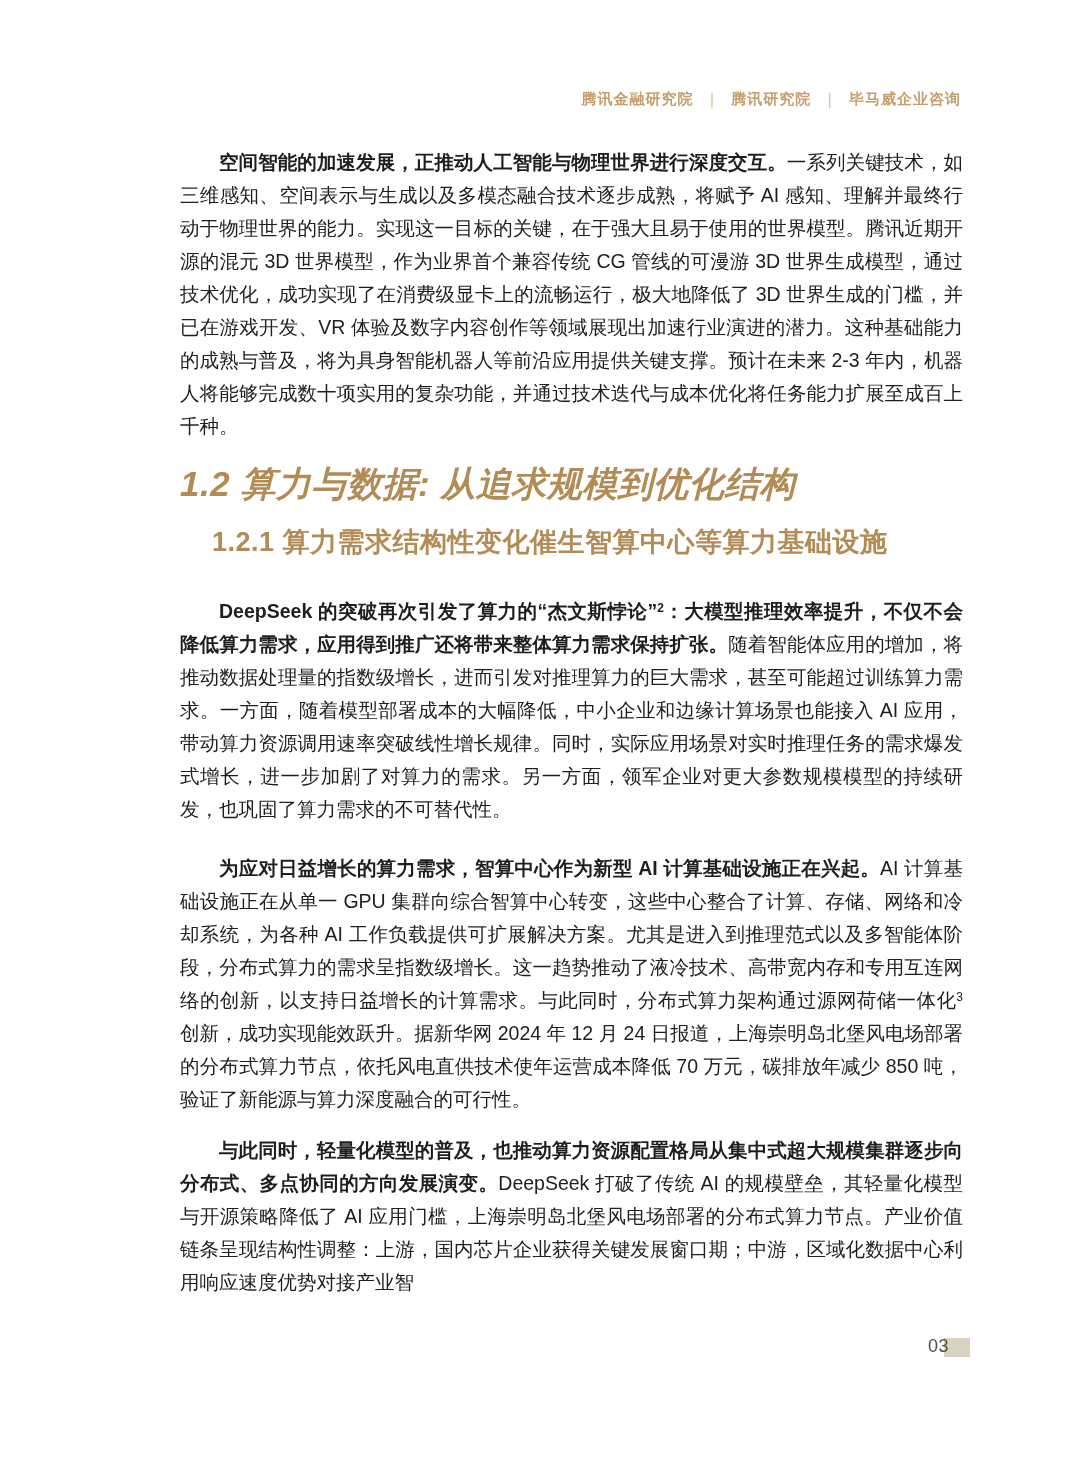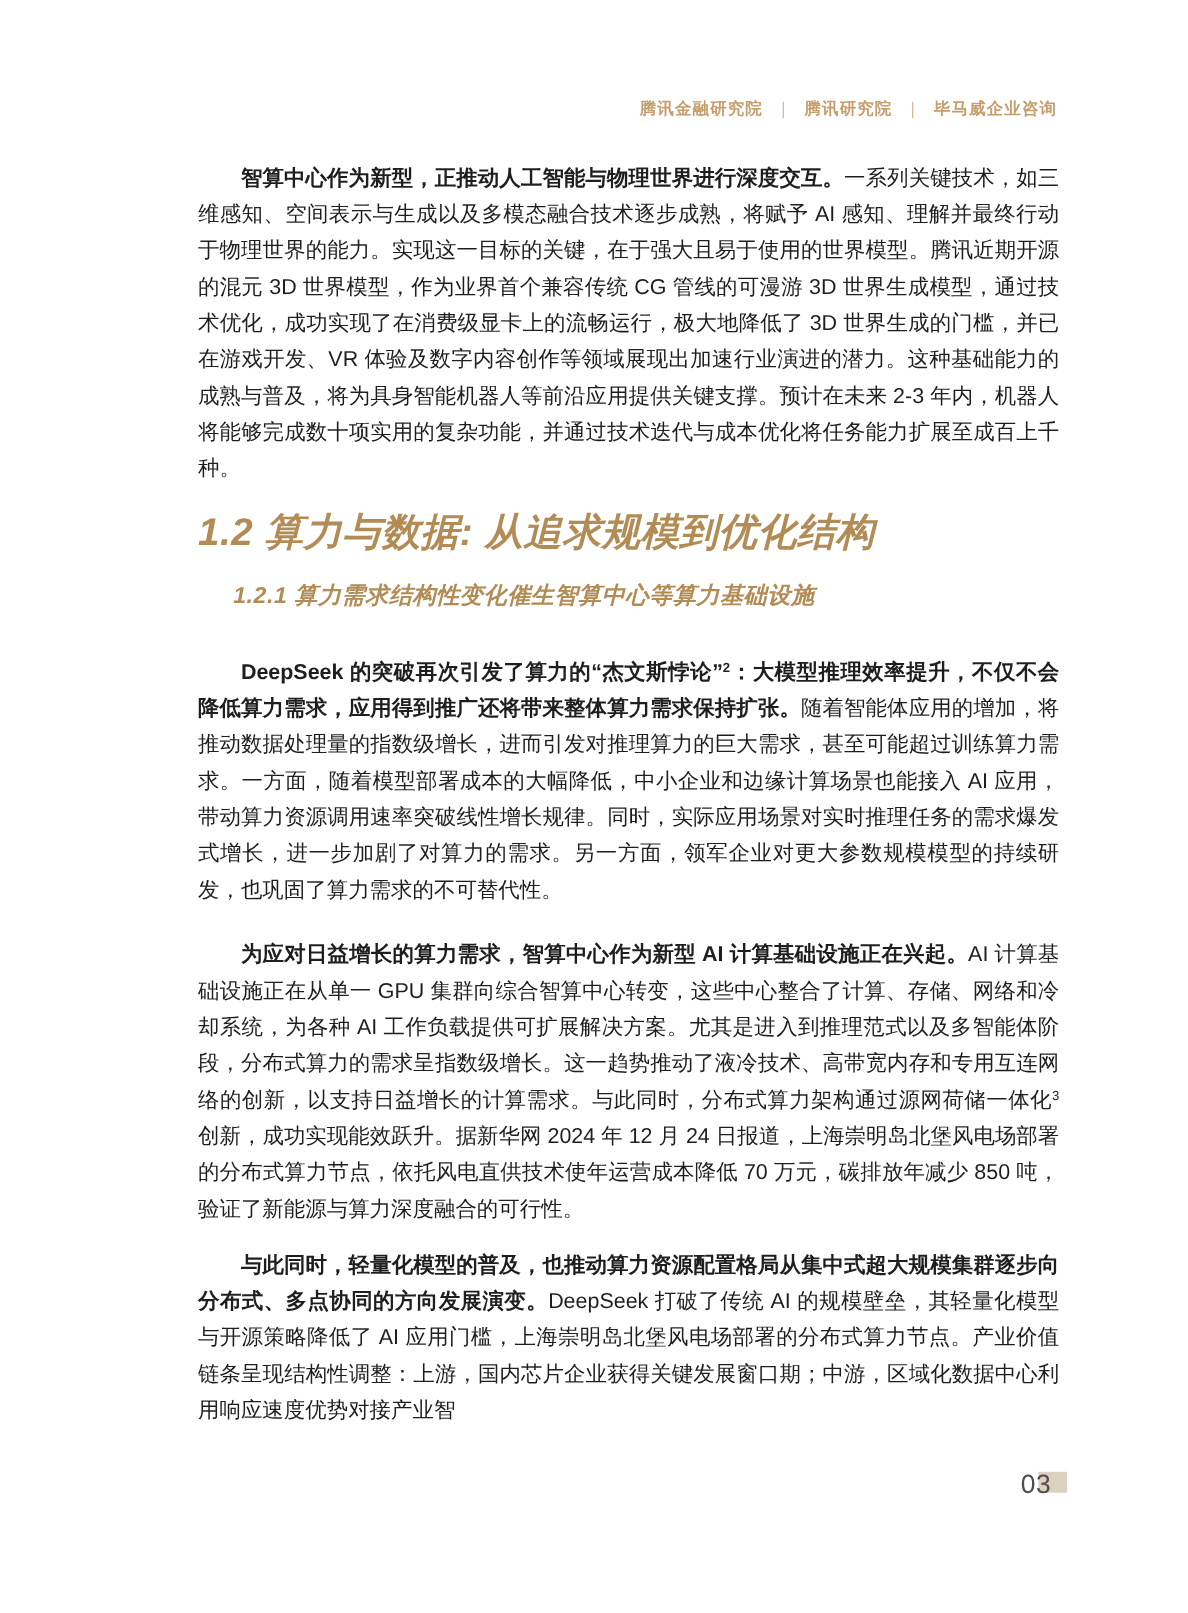--- a/index.html
+++ b/index.html
@@ -40,22 +40,22 @@
   b .sup, .sup.bold { font-weight:700; }
 
   h2.section {
     margin-top:25px;
     font-size:35px; line-height:32px;
     font-weight:700; font-style:italic;
     color:#B28B55; letter-spacing:0.5px;
   }
   h3.subsection {
     margin:29px 0 0 32px;
-    font-size:21px; line-height:26px;
-    font-weight:700; font-style:italic;
+    font-size:27px; line-height:26px;
+    font-weight:700; 
     color:#B28B55; letter-spacing:0.5px;
   }
   p.p2 { margin-top:40px; }
   p.p3 { margin-top:26px; }
   p.p4 { margin-top:18px; }
 
   
   .footnotes {
     position:absolute; left:180px; top:1205px; width:784px;
   }
@@ -78,33 +78,33 @@
     position:absolute; top:1336px; left:928px;
     width:44px; height:21px;
   }
   .pagenum-rect {
     position:absolute; left:16px; top:2px;
     width:26px; height:19px;
     background:#DBD1BF;
   }
   .pagenum-text {
     position:relative; z-index:1;
-    font-size:24px; color:#4d4d4d; letter-spacing:0.5px;
+    font-size:18px; color:#4d4d4d; letter-spacing:0.5px;
   }
 </style>
 </head>
 <body>
 
 <div class="page">
 
   <div class="header"><span>腾讯金融研究院</span><span class="sep">｜</span><span>腾讯研究院</span><span class="sep">｜</span><span>毕马威企业咨询</span></div>
 
   <div class="content">
 
-    <p class="body p1"><b>智算中心作为新型，正推动人工智能与物理世界进行深度交互。</b><span>一系列关键技术，如三维感知、空间表示与生成以及多模态融合技术逐步成熟，将赋予 AI 感知、理解并最终行动于物理世界的能力。实现这一目标的关键，在于强大且易于使用的世界模型。腾讯近期开源的混元 3D 世界模型，作为业界首个兼容传统 CG 管线的可漫游 3D 世界生成模型，通过技术优化，成功实现了在消费级显卡上的流畅运行，极大地降低了 3D 世界生成的门槛，并已在游戏开发、VR 体验及数字内容创作等领域展现出加速行业演进的潜力。这种基础能力的成熟与普及，将为具身智能机器人等前沿应用提供关键支撑。预计在未来 2-3 年内，机器人将能够完成数十项实用的复杂功能，并通过技术迭代与成本优化将任务能力扩展至成百上千种。</span></p>
+    <p class="body p1"><b>空间智能的加速发展，正推动人工智能与物理世界进行深度交互。</b><span>一系列关键技术，如三维感知、空间表示与生成以及多模态融合技术逐步成熟，将赋予 AI 感知、理解并最终行动于物理世界的能力。实现这一目标的关键，在于强大且易于使用的世界模型。腾讯近期开源的混元 3D 世界模型，作为业界首个兼容传统 CG 管线的可漫游 3D 世界生成模型，通过技术优化，成功实现了在消费级显卡上的流畅运行，极大地降低了 3D 世界生成的门槛，并已在游戏开发、VR 体验及数字内容创作等领域展现出加速行业演进的潜力。这种基础能力的成熟与普及，将为具身智能机器人等前沿应用提供关键支撑。预计在未来 2-3 年内，机器人将能够完成数十项实用的复杂功能，并通过技术迭代与成本优化将任务能力扩展至成百上千种。</span></p>
 
     <h2 class="section">1.2 算力与数据: 从追求规模到优化结构</h2>
 
     <h3 class="subsection">1.2.1 算力需求结构性变化催生智算中心等算力基础设施</h3>
 
     <p class="body p2"><b><span>DeepSeek 的突破再次引发了算力的“杰文斯悖论”</span><sup class="sup">2</sup><span>：大模型推理效率提升，不仅不会降低算力需求，应用得到推广还将带来整体算力需求保持扩张。</span></b><span>随着智能体应用的增加，将推动数据处理量的指数级增长，进而引发对推理算力的巨大需求，甚至可能超过训练算力需求。一方面，随着模型部署成本的大幅降低，中小企业和边缘计算场景也能接入 AI 应用，带动算力资源调用速率突破线性增长规律。同时，实际应用场景对实时推理任务的需求爆发式增长，进一步加剧了对算力的需求。另一方面，领军企业对更大参数规模模型的持续研发，也巩固了算力需求的不可替代性。</span></p>
 
     <p class="body p3"><b>为应对日益增长的算力需求，智算中心作为新型 AI 计算基础设施正在兴起。</b><span>AI 计算基础设施正在从单一 GPU 集群向综合智算中心转变，这些中心整合了计算、存储、网络和冷却系统，为各种 AI 工作负载提供可扩展解决方案。尤其是进入到推理范式以及多智能体阶段，分布式算力的需求呈指数级增长。这一趋势推动了液冷技术、高带宽内存和专用互连网络的创新，以支持日益增长的计算需求。与此同时，分布式算力架构通过源网荷储一体化</span><sup class="sup">3</sup><span>创新，成功实现能效跃升。据新华网 2024 年 12 月 24 日报道，上海崇明岛北堡风电场部署的分布式算力节点，依托风电直供技术使年运营成本降低 70 万元，碳排放年减少 850 吨，验证了新能源与算力深度融合的可行性。</span></p>
 
     <p class="body p4"><b>与此同时，轻量化模型的普及，也推动算力资源配置格局从集中式超大规模集群逐步向分布式、多点协同的方向发展演变。</b><span>DeepSeek 打破了传统 AI 的规模壁垒，其轻量化模型与开源策略降低了 AI 应用门槛，上海崇明岛北堡风电场部署的分布式算力节点。产业价值链条呈现结构性调整：上游，国内芯片企业获得关键发展窗口期；中游，区域化数据中心利用响应速度优势对接产业智</span></p>

